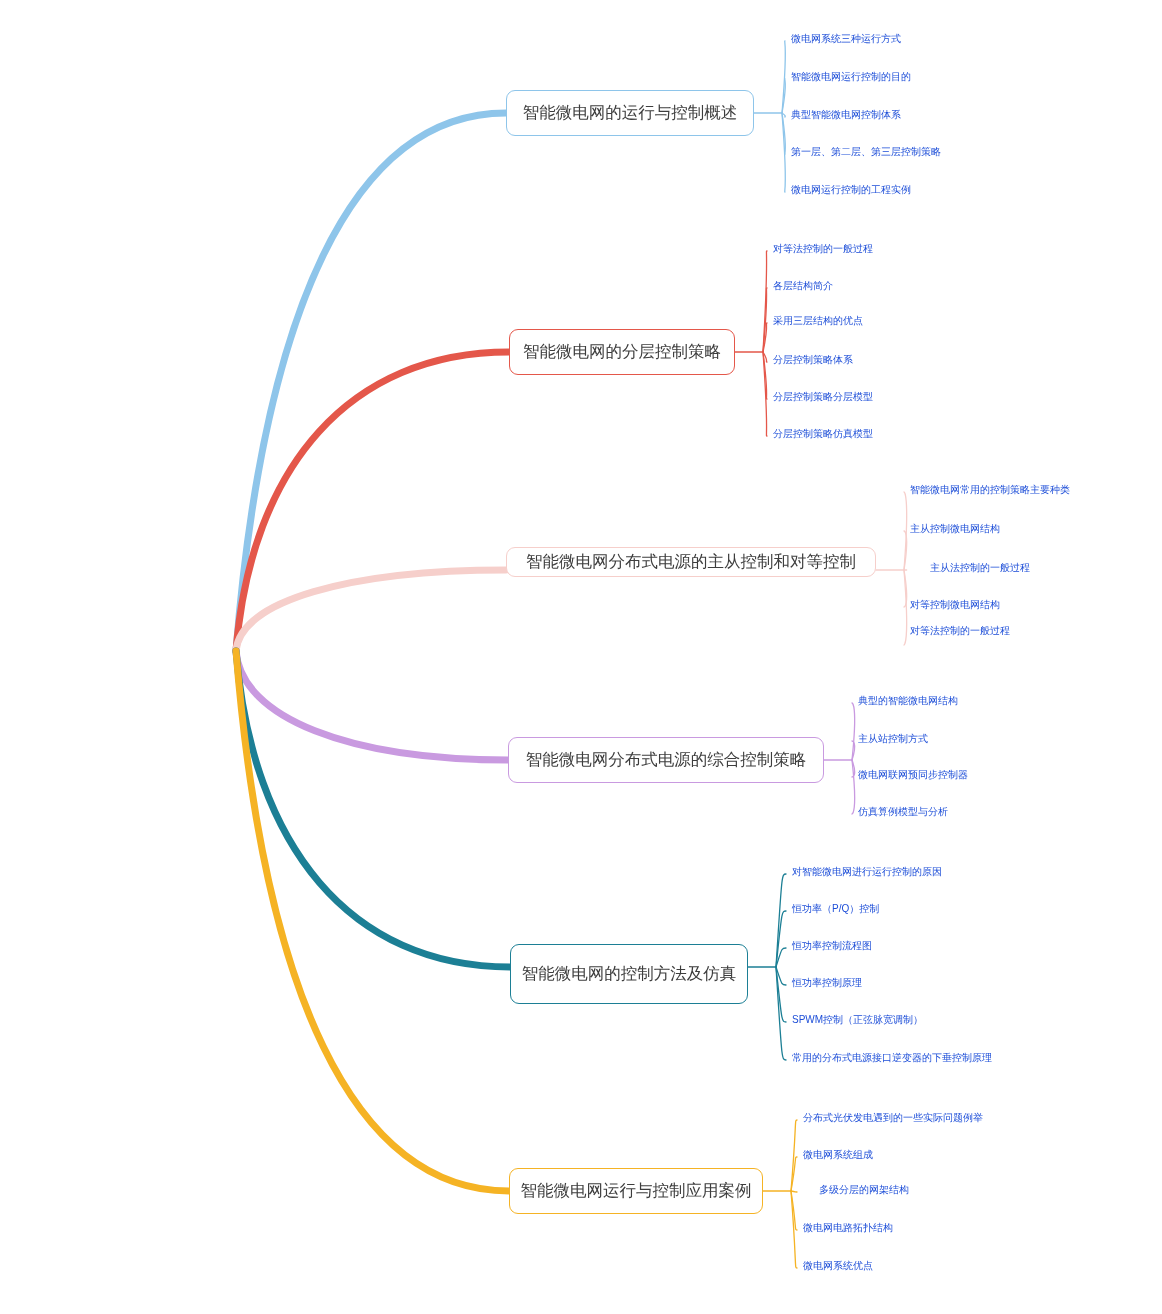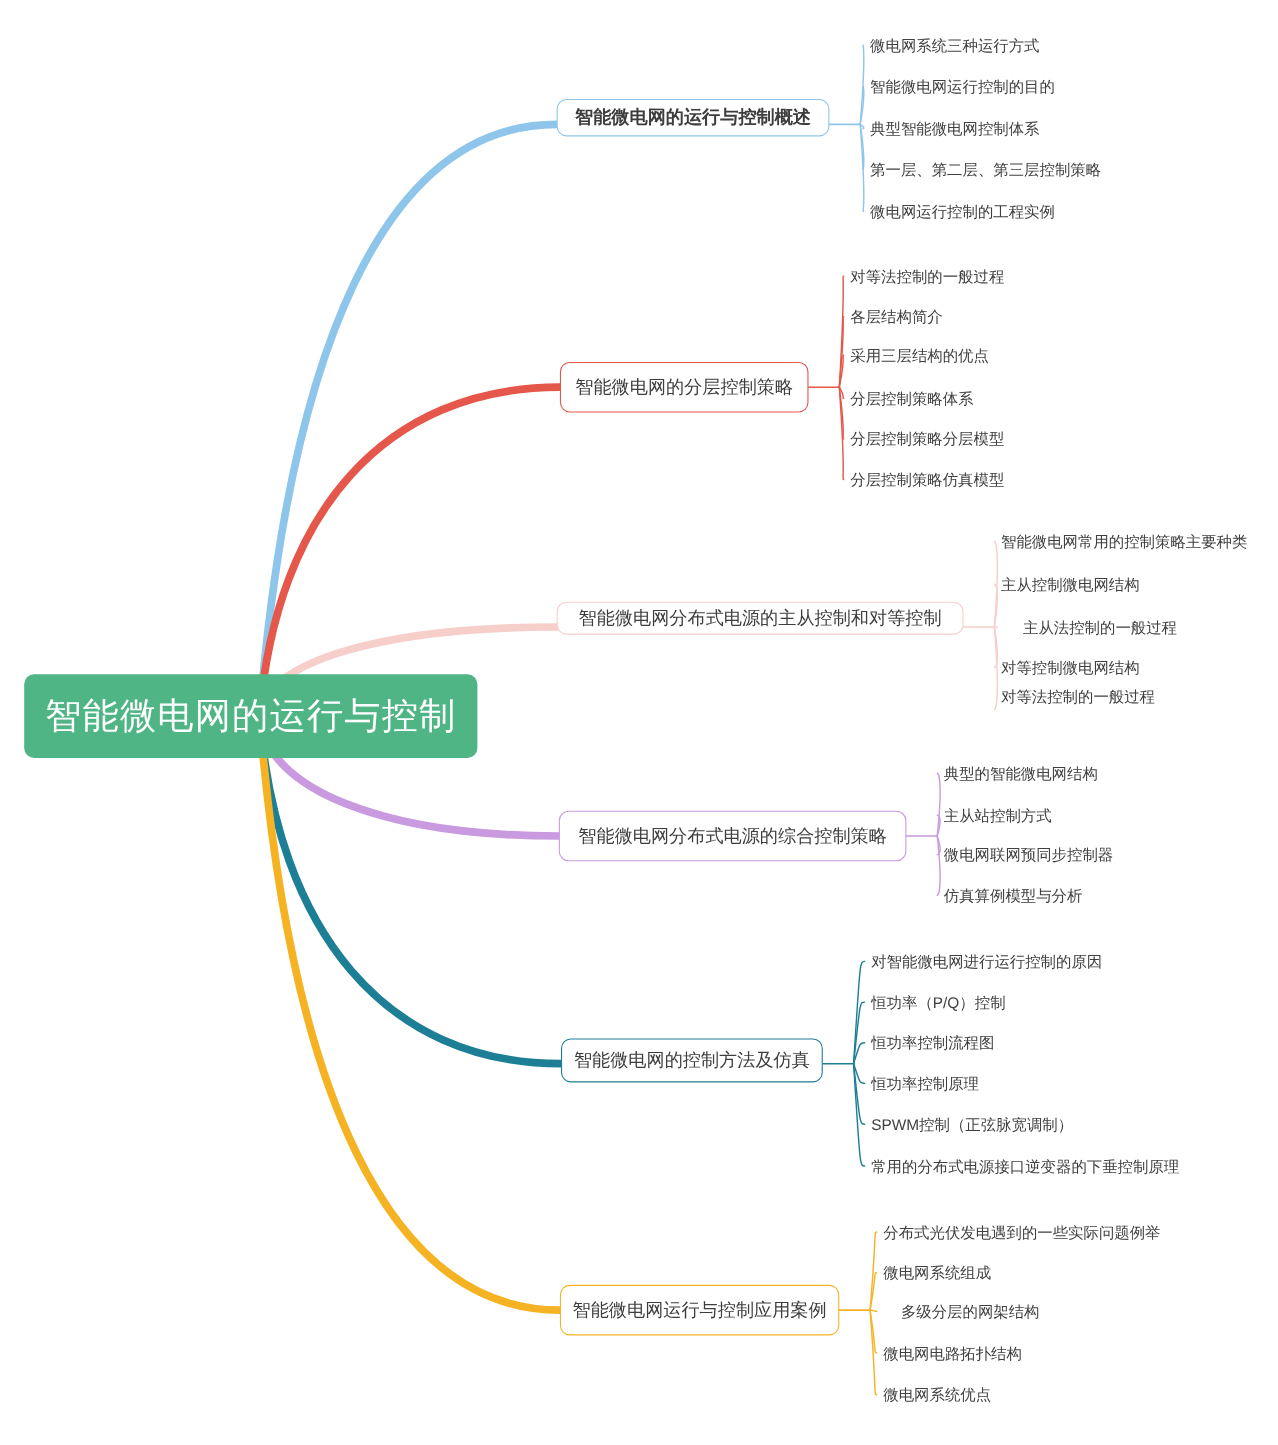--- a/index.html
+++ b/index.html
@@ -50,22 +50,22 @@
     border-radius: 9px;
     color: #3d3d3d;
     font-size: 16.5px;
     padding: 0 14px;
     white-space: nowrap;
     height: 46px;
     z-index: 4;
   }
   .leaf-node {
     position: absolute;
-    color: #404040;
-    font-size: 14px;
+    color: #1d4ed8;
+    font-size: 10px;
     white-space: nowrap;
     line-height: 1;
     z-index: 3;
   }
 </style>
 </head>
 <body>
 
 <div id="mindmap">
 
@@ -108,26 +108,23 @@
       <path d="M 776 967 C 782 1060, 781.5 1060, 786 1060" fill="none" stroke="#1c7f95" stroke-width="1.3" stroke-linecap="round"></path>
       <path d="M 236 651 C 263 985.8, 350.65999999999997 1191, 509 1191" fill="none" stroke="#f5b324" stroke-width="7" stroke-linecap="round"></path>
       <path d="M 763 1191 L 791 1191" fill="none" stroke="#f5b324" stroke-width="1.5" stroke-linecap="round"></path>
       <path d="M 791 1191 C 797 1120, 794.3 1120, 797 1120" fill="none" stroke="#f5b324" stroke-width="1.3" stroke-linecap="round"></path>
       <path d="M 791 1191 C 797 1157, 794.3 1157, 797 1157" fill="none" stroke="#f5b324" stroke-width="1.3" stroke-linecap="round"></path>
       <path d="M 791 1191 C 797 1192, 794.3 1192, 797 1192" fill="none" stroke="#f5b324" stroke-width="1.3" stroke-linecap="round"></path>
       <path d="M 791 1191 C 797 1230, 794.3 1230, 797 1230" fill="none" stroke="#f5b324" stroke-width="1.3" stroke-linecap="round"></path>
       <path d="M 791 1191 C 797 1268, 794.3 1268, 797 1268" fill="none" stroke="#f5b324" stroke-width="1.3" stroke-linecap="round"></path>
     </svg>
 
-  <div class="root-node" style="left: 22px; top: 613px; width: 412px; height: 76px; background: rgb(79, 181, 132); color: rgb(255, 255, 255);">
-    <span>智能微电网的运行与控制</span>
-  </div>
 
   <div id="nodes">
-      <div class="branch-node" style="left: 506px; top: 90px; width: 248px; height: 34px; border-color: rgb(142, 197, 234); font-weight: bold;">
+      <div class="branch-node" style="left: 506px; top: 90px; width: 248px; height: 46px; border-color: rgb(142, 197, 234);">
         <span>智能微电网的运行与控制概述</span>
       </div>
       <div class="leaf-node" style="left: 791px; top: 34px;"><span>微电网系统三种运行方式</span></div>
       <div class="leaf-node" style="left: 791px; top: 72px;"><span>智能微电网运行控制的目的</span></div>
       <div class="leaf-node" style="left: 791px; top: 110px;"><span>典型智能微电网控制体系</span></div>
       <div class="leaf-node" style="left: 791px; top: 147px;"><span>第一层、第二层、第三层控制策略</span></div>
       <div class="leaf-node" style="left: 791px; top: 185px;"><span>微电网运行控制的工程实例</span></div>
       <div class="branch-node" style="left: 509px; top: 329px; width: 226px; height: 46px; border-color: rgb(228, 87, 74);">
         <span>智能微电网的分层控制策略</span>
       </div>
@@ -145,21 +142,21 @@
       <div class="leaf-node" style="left: 930px; top: 563px;"><span>主从法控制的一般过程</span></div>
       <div class="leaf-node" style="left: 910px; top: 600px;"><span>对等控制微电网结构</span></div>
       <div class="leaf-node" style="left: 910px; top: 626px;"><span>对等法控制的一般过程</span></div>
       <div class="branch-node" style="left: 508px; top: 737px; width: 316px; height: 46px; border-color: rgb(201, 154, 224);">
         <span>智能微电网分布式电源的综合控制策略</span>
       </div>
       <div class="leaf-node" style="left: 858px; top: 696px;"><span>典型的智能微电网结构</span></div>
       <div class="leaf-node" style="left: 858px; top: 734px;"><span>主从站控制方式</span></div>
       <div class="leaf-node" style="left: 858px; top: 770px;"><span>微电网联网预同步控制器</span></div>
       <div class="leaf-node" style="left: 858px; top: 807px;"><span>仿真算例模型与分析</span></div>
-      <div class="branch-node" style="left: 510px; top: 944px; width: 238px; height: 40px; border-color: rgb(28, 127, 149);">
+      <div class="branch-node" style="left: 510px; top: 944px; width: 238px; height: 60px; border-color: rgb(28, 127, 149);">
         <span>智能微电网的控制方法及仿真</span>
       </div>
       <div class="leaf-node" style="left: 792px; top: 867px;"><span>对智能微电网进行运行控制的原因</span></div>
       <div class="leaf-node" style="left: 792px; top: 904px;"><span>恒功率（P/Q）控制</span></div>
       <div class="leaf-node" style="left: 792px; top: 941px;"><span>恒功率控制流程图</span></div>
       <div class="leaf-node" style="left: 792px; top: 978px;"><span>恒功率控制原理</span></div>
       <div class="leaf-node" style="left: 792px; top: 1015px;"><span>SPWM控制（正弦脉宽调制）</span></div>
       <div class="leaf-node" style="left: 792px; top: 1053px;"><span>常用的分布式电源接口逆变器的下垂控制原理</span></div>
       <div class="branch-node" style="left: 509px; top: 1168px; width: 254px; height: 46px; border-color: rgb(245, 179, 36);">
         <span>智能微电网运行与控制应用案例</span>

